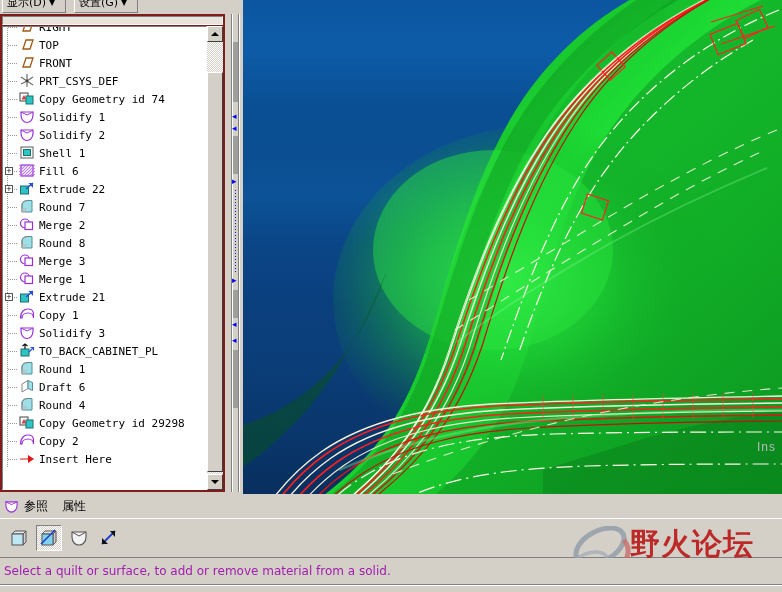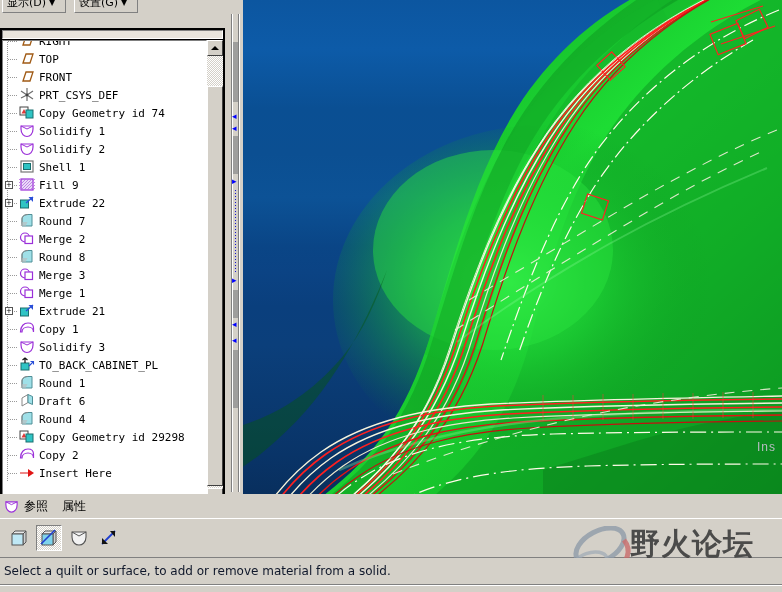--- a/index.html
+++ b/index.html
@@ -33,23 +33,23 @@
     line-height: 1;
     white-space: nowrap;
     font-family: "DejaVu Sans", sans-serif;
   }
   #menu-btn-display { left: 2px; width: 64px; }
   #menu-btn-settings { left: 74px; width: 64px; }
   .menu-caret { margin-left: 3px; font-size: 8px; }
 
   
   #tree-panel {
-    position: absolute; left: 0; top: 28px;
+    position: absolute; left: 0; top: 14px;
     width: 225px; height: 478px;
-    background: #000000;
+    background: #7f1d1d;
   }
   #tree-header {
     position: absolute; left: 2px; top: 2px; right: 2px; height: 9px;
     background: #e8e4dc;
     border: 1px solid #808080;
     border-right-color: #fff; border-bottom-color: #fff;
   }
   #tree-list-frame {
     position: absolute; left: 2px; top: 12px; width: 205px; bottom: 2px;
     background: #fff;
@@ -248,21 +248,21 @@
   }
 
   
   #status-bar {
     position: absolute; left: 0; top: 558px; width: 782px; height: 34px;
     background: #d4d0c8;
   }
   #status-text {
     position: absolute; left: 4px; top: 6px;
     font-family: "DejaVu Sans", sans-serif;
-    font-size: 12px; color: #0f172a;
+    font-size: 12px; color: #a21caf;
     white-space: nowrap;
   }
   #status-sep {
     position: absolute; left: 0; right: 0; top: 26px; height: 1px;
     background: #808080;
   }
   #status-sep2 {
     position: absolute; left: 0; right: 0; top: 27px; height: 1px;
     background: #fff;
   }
@@ -271,21 +271,21 @@
   #watermark {
     position: absolute; left: 568px; top: 522px;
     width: 212px; height: 62px;
     pointer-events: none;
     opacity: 0.92;
   }
   #wm-text {
     position: absolute; left: 62px; top: 2px;
     font-family: "DejaVu Sans", sans-serif;
     font-size: 30px; font-weight: bold;
-    color: #404040;
+    color: #b91c1c;
     letter-spacing: 1px;
     white-space: nowrap;
   }
   #wm-url {
     position: absolute; left: 60px; top: 38px;
     font-family: "Liberation Sans", sans-serif;
     font-size: 15px;
     color: #a9bfaf;
     letter-spacing: 0.3px;
     white-space: nowrap;
@@ -406,21 +406,21 @@
                 <line x1="-7" y1="13" x2="4" y2="2" stroke="#b56ae0" stroke-width="0.8"></line>
                 <line x1="-4" y1="13" x2="7" y2="2" stroke="#b56ae0" stroke-width="0.8"></line>
                 <line x1="-1" y1="13" x2="10" y2="2" stroke="#b56ae0" stroke-width="0.8"></line>
                 <line x1="2" y1="13" x2="13" y2="2" stroke="#b56ae0" stroke-width="0.8"></line>
                 <line x1="5" y1="13" x2="16" y2="2" stroke="#b56ae0" stroke-width="0.8"></line>
                 <line x1="8" y1="13" x2="19" y2="2" stroke="#b56ae0" stroke-width="0.8"></line>
                 <line x1="11" y1="13" x2="22" y2="2" stroke="#b56ae0" stroke-width="0.8"></line>
                 <line x1="14" y1="13" x2="25" y2="2" stroke="#b56ae0" stroke-width="0.8"></line>
               </svg>
             </span>
-            <span class="tree-label">Fill 9</span>
+            <span class="tree-label">Fill 6</span>
           </div>
           <div class="tree-row">
             <span class="tree-guide">
               <span class="tree-expand">+</span>
             </span>
             <span class="tree-icon">
               <svg width="16" height="15" viewBox="0 0 16 15">
                 <rect x="1.5" y="5" width="8" height="8" fill="#2fc4c4" stroke="#1a6f6f" stroke-width="1"></rect>
                 <line x1="7" y1="8" x2="14" y2="2" stroke="#2a4fd8" stroke-width="1.4"></line>
                 <polygon points="14,2 14,7 9.5,2" fill="#2a4fd8"></polygon>

